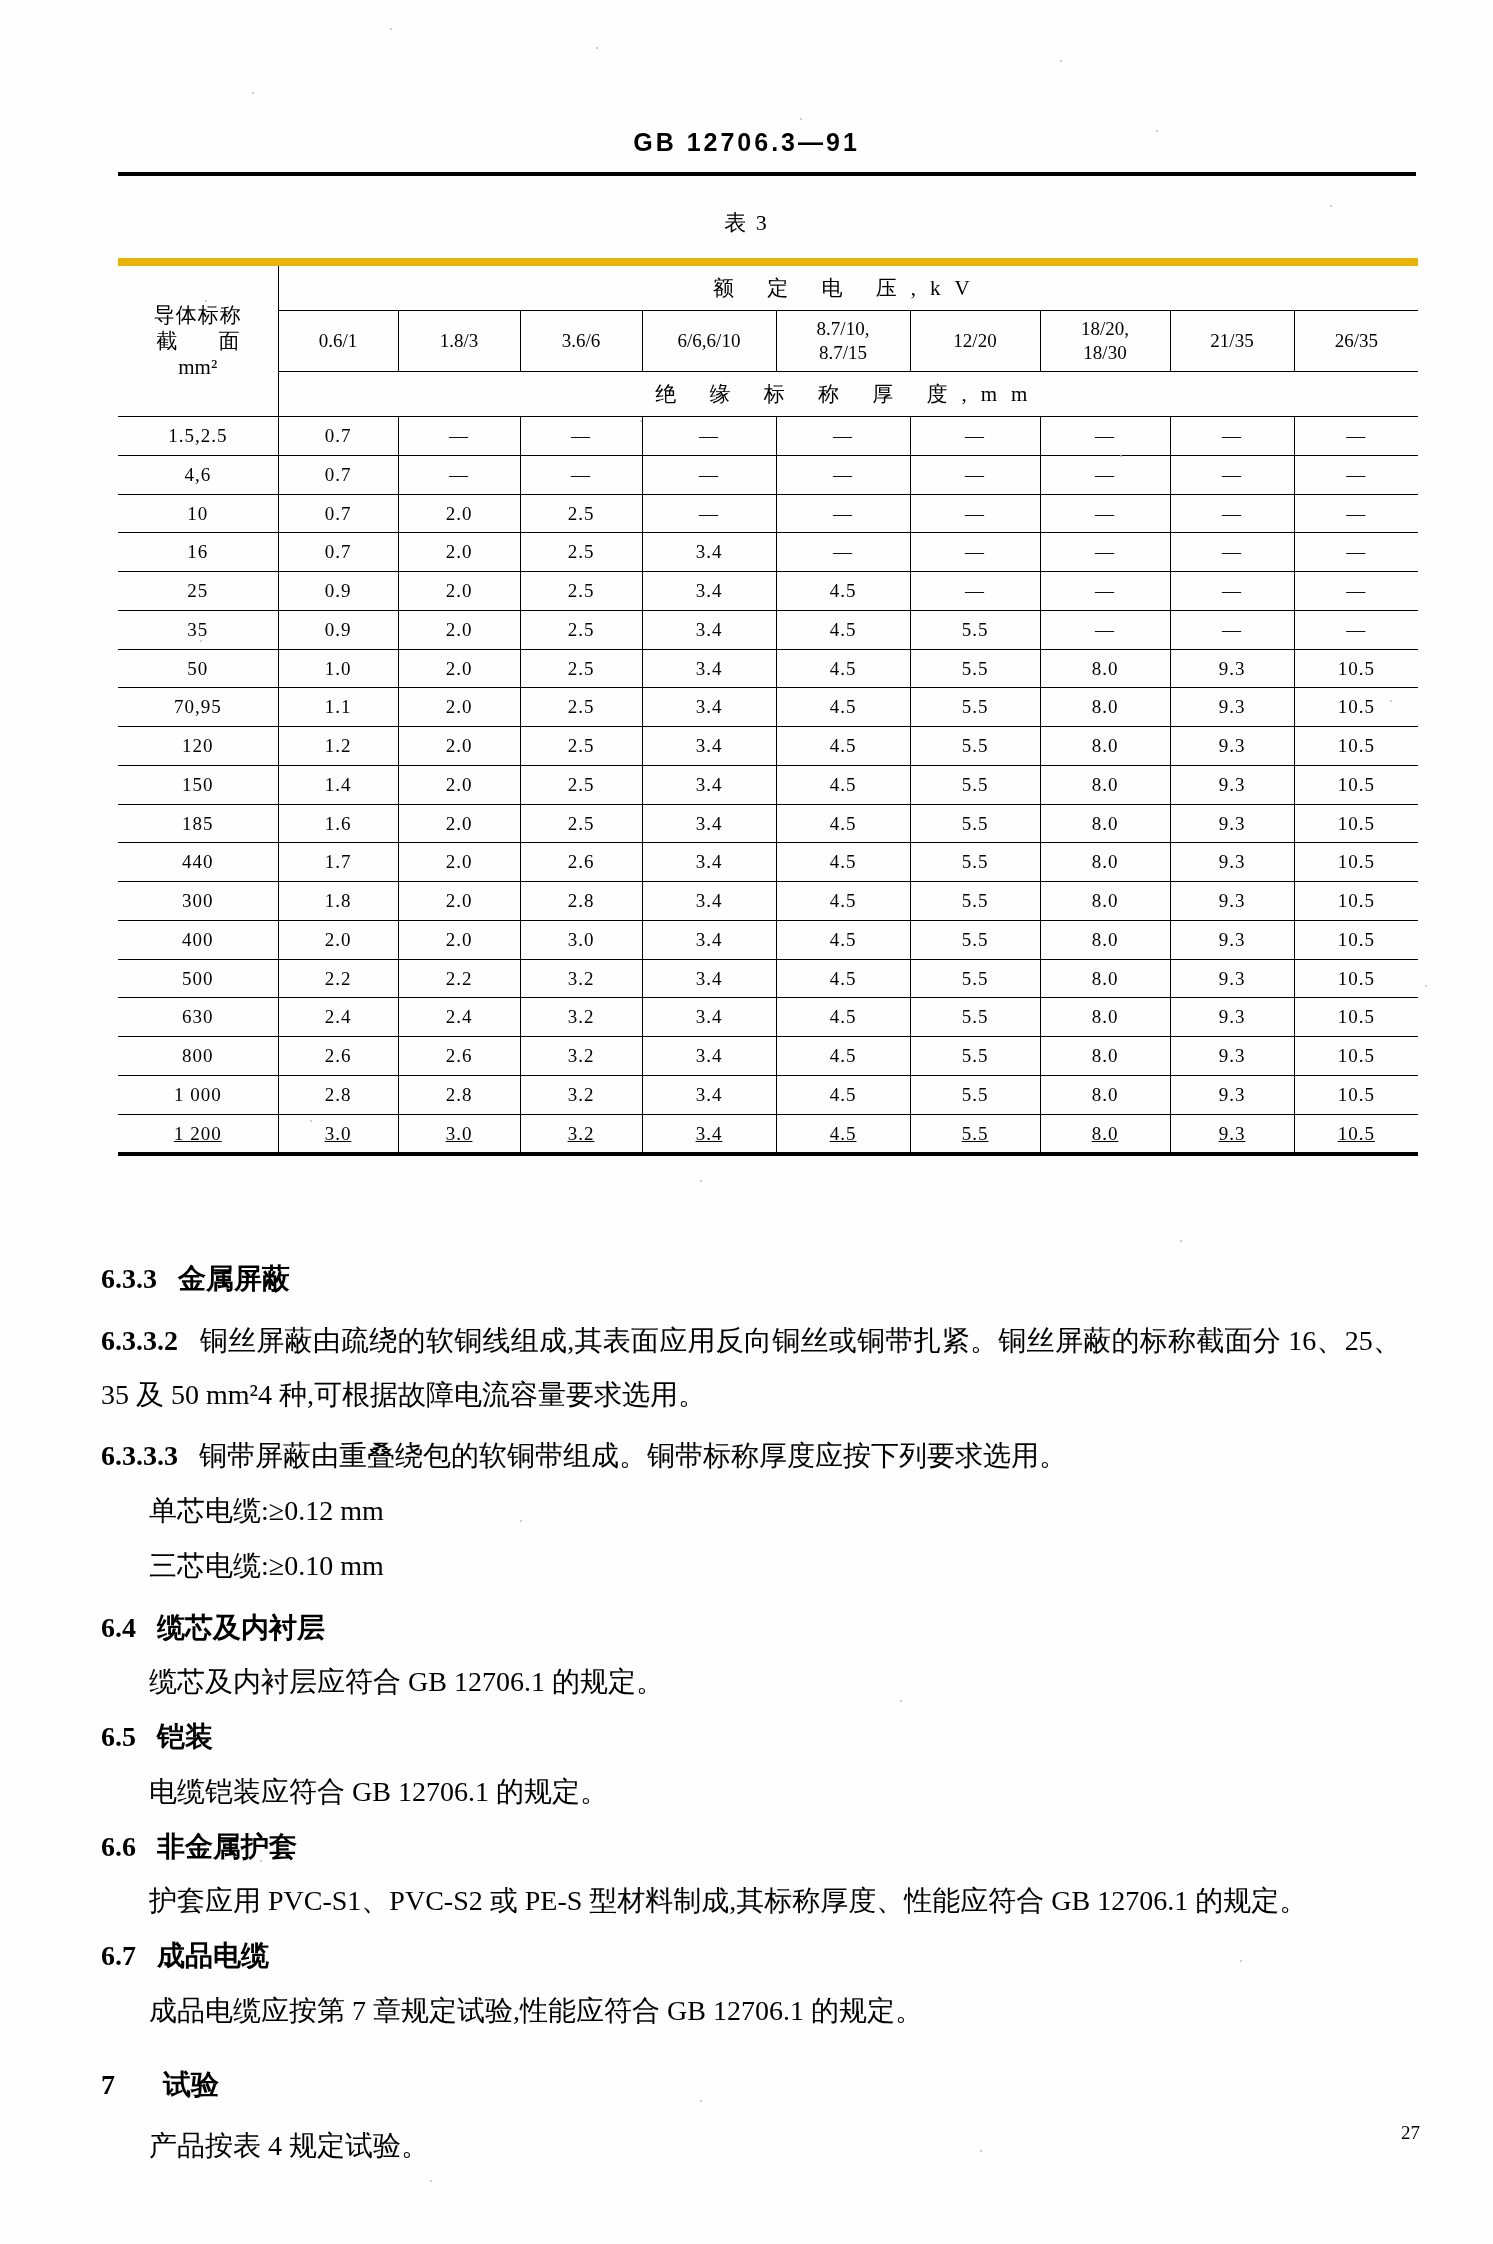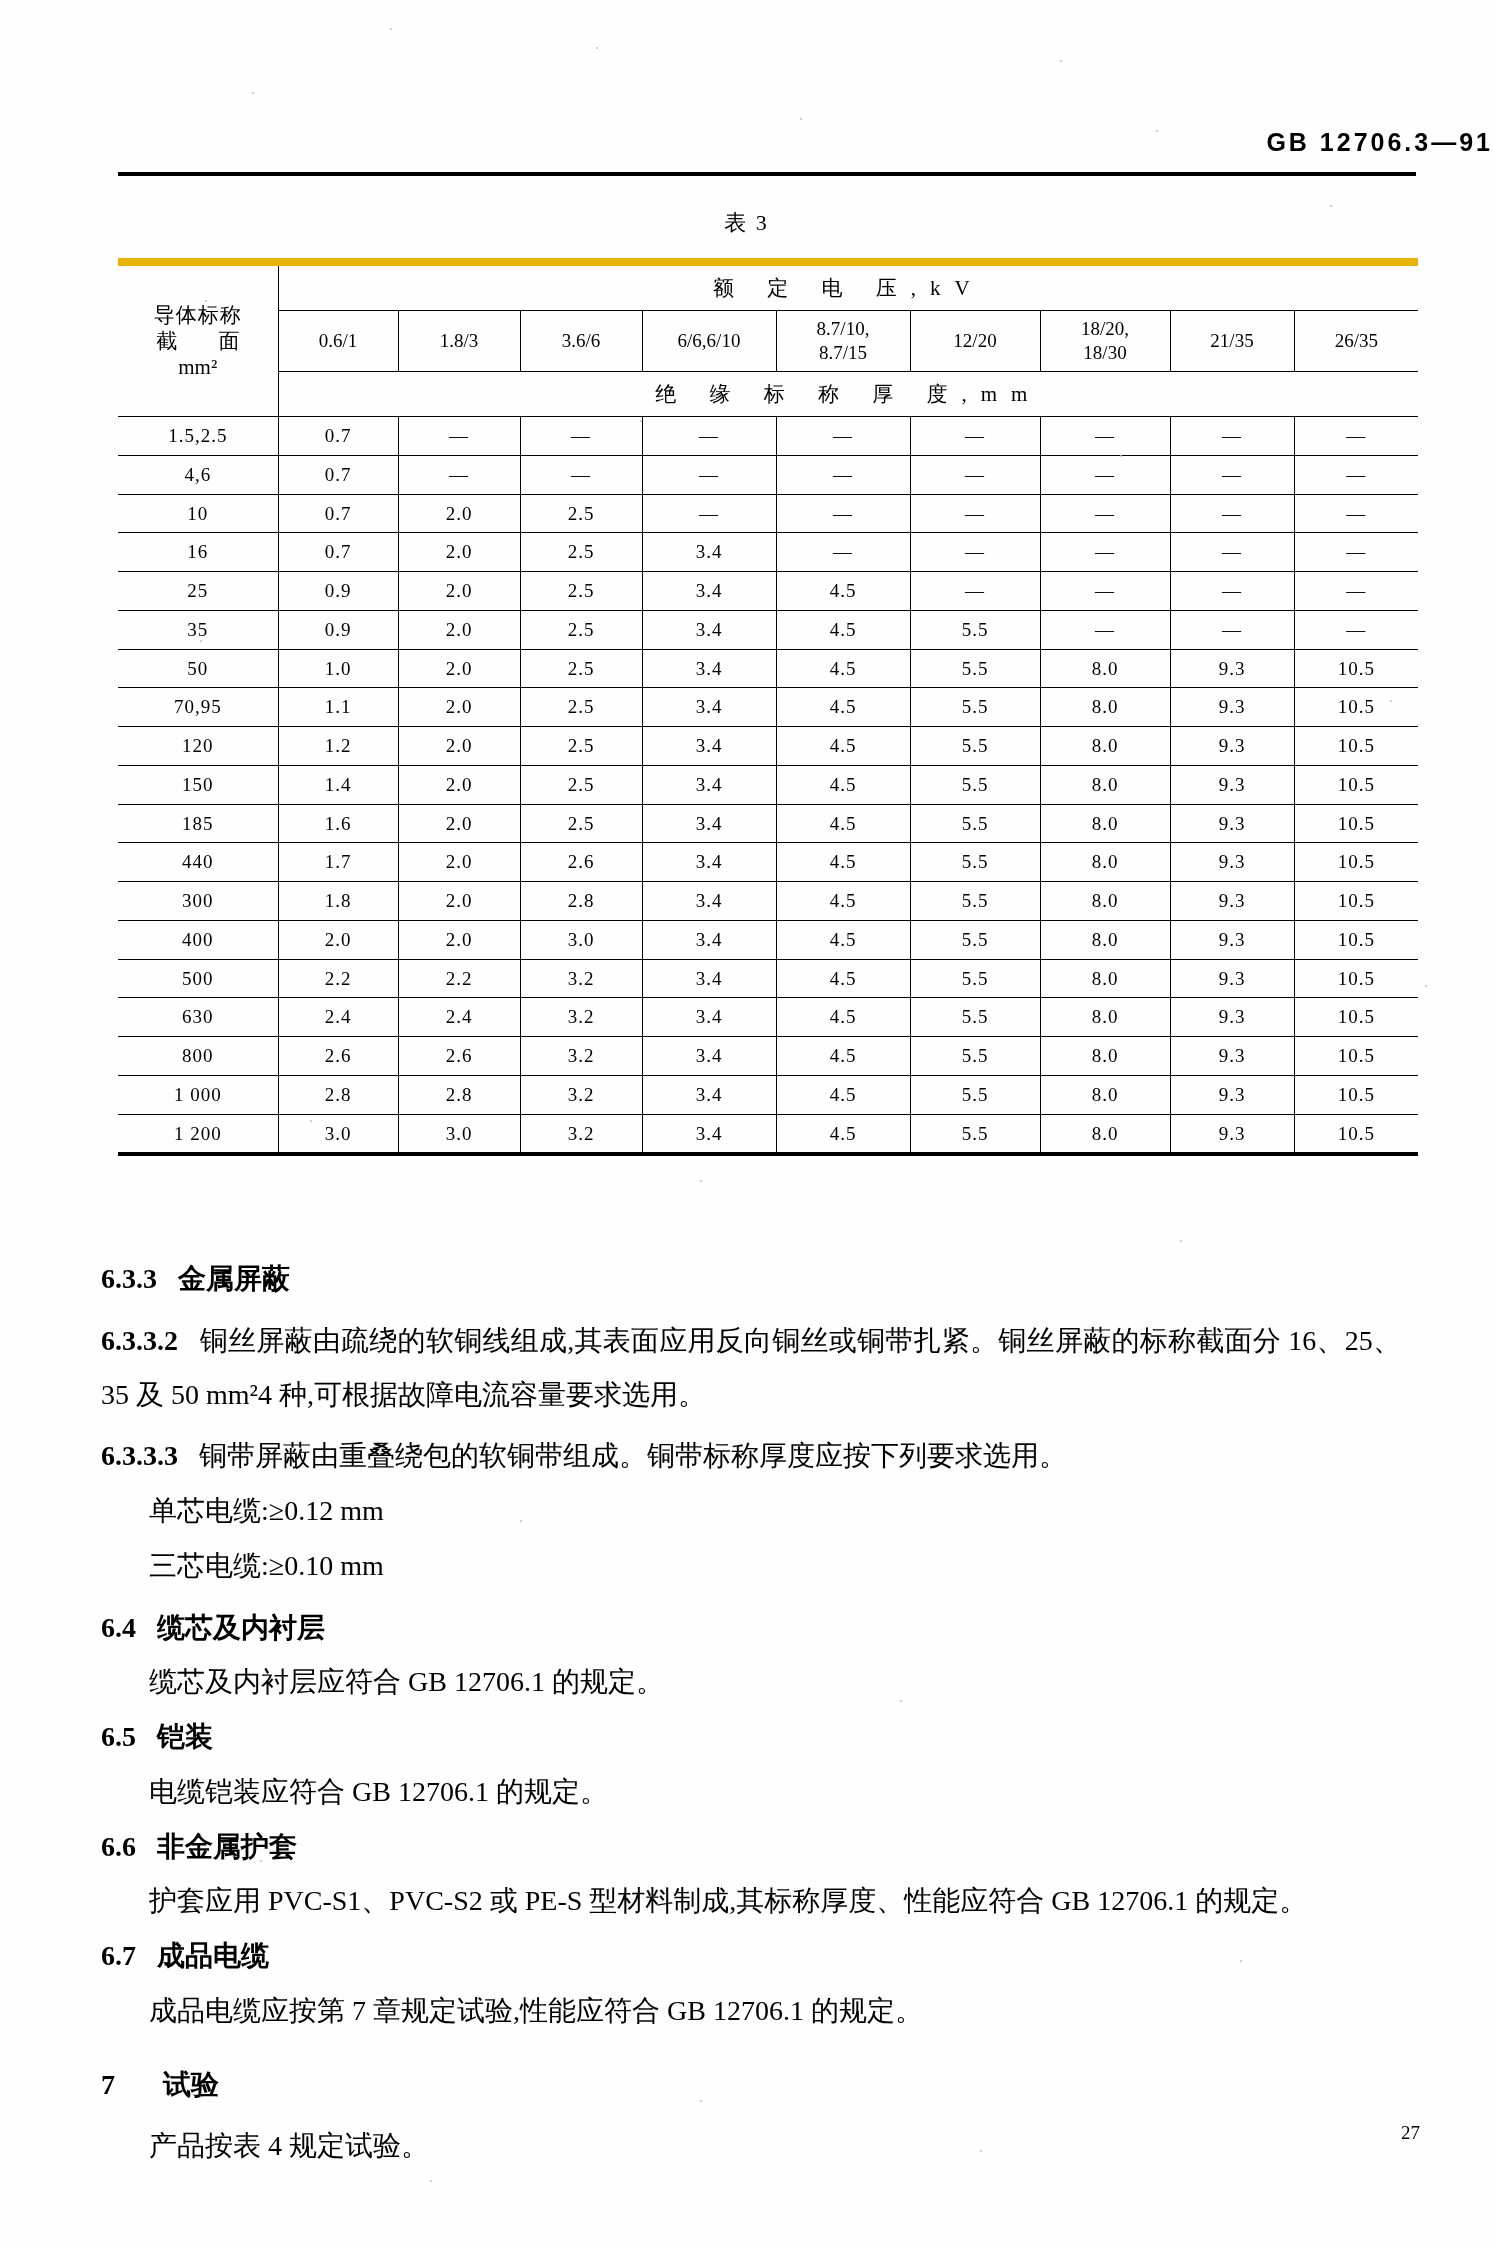--- a/index.html
+++ b/index.html
@@ -20,21 +20,21 @@
     background: #fefefe;
     overflow: hidden;
   }
 
   
   .doc-header {
     position: absolute;
     top: 128px;
     left: 0;
     width: 1493px;
-    text-align: right;
+    text-align: center;
   }
   .doc-header .code {
     font-family: "Liberation Sans", sans-serif;
     font-weight: bold;
     font-size: 25px;
     letter-spacing: 3px;
   }
   .header-rule {
     position: absolute;
     top: 172px;
@@ -70,21 +70,21 @@
   }
   table.t3 td, table.t3 th {
     border: 1px solid #000;
     text-align: center;
     vertical-align: middle;
     font-weight: normal;
     padding: 0;
     line-height: 1.25;
   }
   table.t3 tr.hdr-top td { border-top: 8px solid #eab308; }
-  table.t3 tr.last-row td { border-bottom: 4px solid #000; }
+  table.t3 tr.last-row td { border-bottom: 4px solid #000; text-decoration: underline; }
   table.t3 td.outer-l { border-left: none; }
   table.t3 td.outer-r { border-right: none; }
 
   .hdr-voltage {
     letter-spacing: 14px;
     font-size: 21px;
     padding: 9px 0 !important;
   }
   .hdr-thick {
     letter-spacing: 14px;

